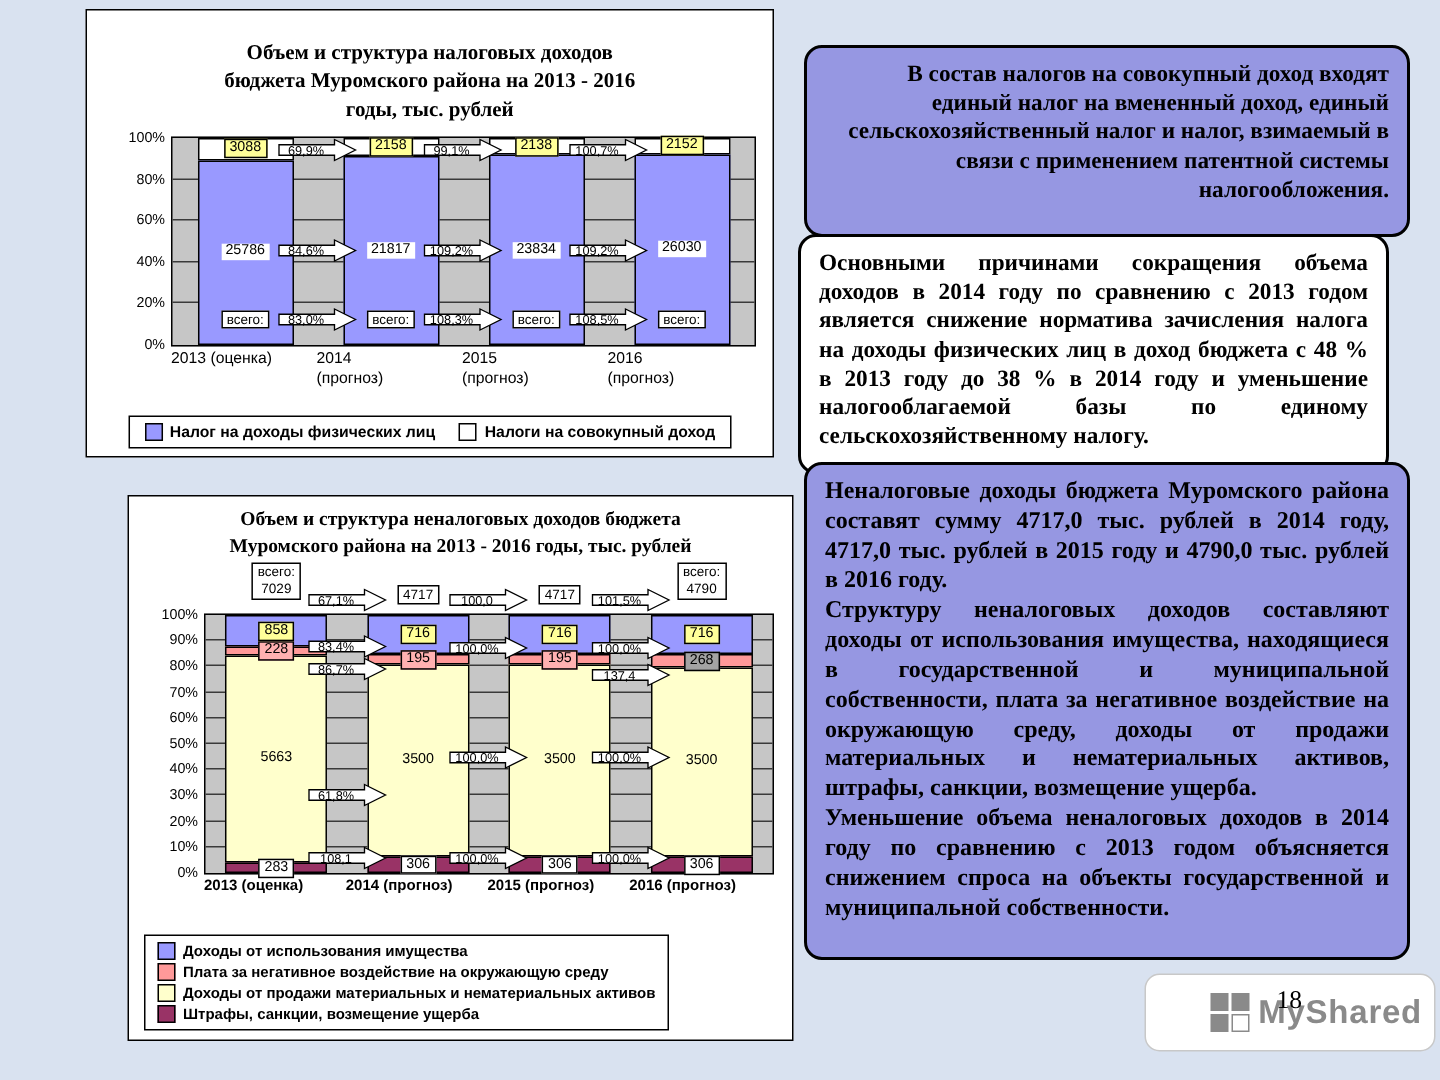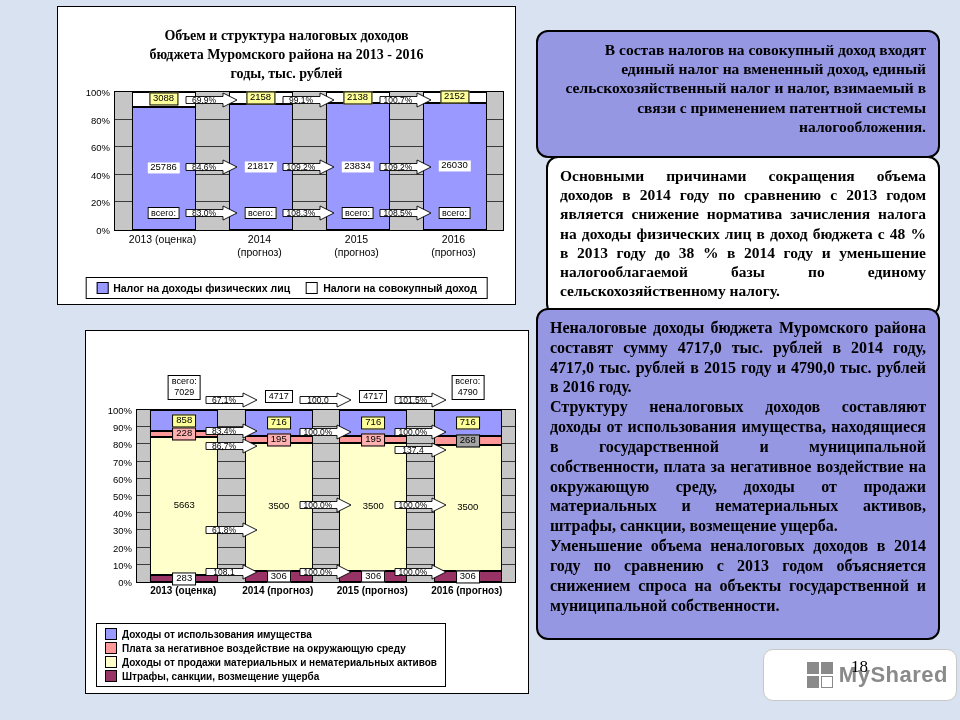--- a/index.html
+++ b/index.html
@@ -34,41 +34,41 @@
   .bartag   { position:absolute; left:50%; transform:translate(-50%,50%); background:#fff;
               border:1px solid #000; font-size:9px; padding:0 3px; z-index:4; white-space:nowrap; }
   .totalbox { position:absolute; left:50%; transform:translateX(-50%); background:#fff;
               border:1px solid #000; font-size:9px; line-height:1.25; text-align:center;
               padding:0 3px; z-index:6; white-space:nowrap; }
   .garrow { position:absolute; z-index:5; overflow:visible; }
 
   .xaxis { position:absolute; display:flex; }
   #chart0 .xaxis { left:56px; top:226px; width:388px; }
   #chart1 .xaxis { left:50px; top:254px; width:378px; }
-  .xcat { width:25%; text-align:center; font-size:10.5px; line-height:1.25; }
+  .xcat { width:25%; text-align:left; font-size:10.5px; line-height:1.25; }
   #chart1 .xcat { font-weight:600; font-size:10px; }
 
   .legend { position:absolute; border:1px solid #000; background:#fff; }
   #chart0 .legend { left:50%; bottom:5px; transform:translateX(-50%); display:flex; gap:16px;
                     align-items:center; padding:4px 10px; font-size:10.5px; font-weight:700; white-space:nowrap; }
   #chart1 .legend { left:10px; bottom:6px; display:flex; flex-direction:column; gap:2px;
                     padding:4px 8px; font-size:10px; font-weight:700; }
   .lgitem { display:flex; align-items:center; gap:5px; }
   .lgswatch { width:10px; height:10px; border:1px solid #000; display:inline-block; flex:none; }
 
   
   .info-box { position:absolute; box-sizing:border-box; border:2px solid #000; border-radius:12px;
               padding:8px 12px; font-family:"Liberation Serif", serif; font-weight:bold;
               font-size:15.5px; line-height:1.24; }
   .purple { background:#9697e2; }
   .white  { background:#ffffff; }
   .info-box p { margin:0; }
   .box1 { left:536px; top:30px;  width:404px; height:128px; }
   .box1 p { text-align:right; }
-  .box2 { left:546px; top:156px; width:394px; height:160px; }
+  .box2 { left:532px; top:156px; width:394px; height:160px; }
   .box2 p { text-align:justify; }
   .box3 { left:536px; top:308px; width:404px; height:332px; font-size:16px; }
   .box3 p { text-align:justify; }
 
   
   .watermark { position:absolute; left:763px; top:649px; width:194px; height:52px; background:#fff;
                border:1px solid #c8c8c8; border-radius:10px; box-sizing:border-box;
                display:flex; align-items:center; justify-content:flex-end; gap:6px; padding-right:8px; }
   .wm-icon { width:26px; height:26px; display:grid; grid-template-columns:12px 12px;
              grid-template-rows:12px 12px; gap:2px; flex:none; }
@@ -196,20 +196,24 @@
           <span class="lgtext">Налог на доходы физических лиц</span>
         </div>
         <div class="lgitem">
           <span class="lgswatch" style="background: rgb(255, 255, 255);"></span>
           <span class="lgtext">Налоги на совокупный доход</span>
         </div>
       </div>
   </div>
 
   <div class="chart-box" id="chart1">
+    <div class="chart-title">
+        <div class="title-line">Объем и структура неналоговых доходов бюджета</div>
+        <div class="title-line">Муромского района на 2013 - 2016 годы, тыс. рублей</div>
+      </div>
     <div class="plot">
         <div class="ytick" style="bottom: 0%;">0%</div>
         <div class="gridline" style="bottom: 10%;"></div>
         <div class="ytick" style="bottom: 10%;">10%</div>
         <div class="gridline" style="bottom: 20%;"></div>
         <div class="ytick" style="bottom: 20%;">20%</div>
         <div class="gridline" style="bottom: 30%;"></div>
         <div class="ytick" style="bottom: 30%;">30%</div>
         <div class="gridline" style="bottom: 40%;"></div>
         <div class="ytick" style="bottom: 40%;">40%</div>

